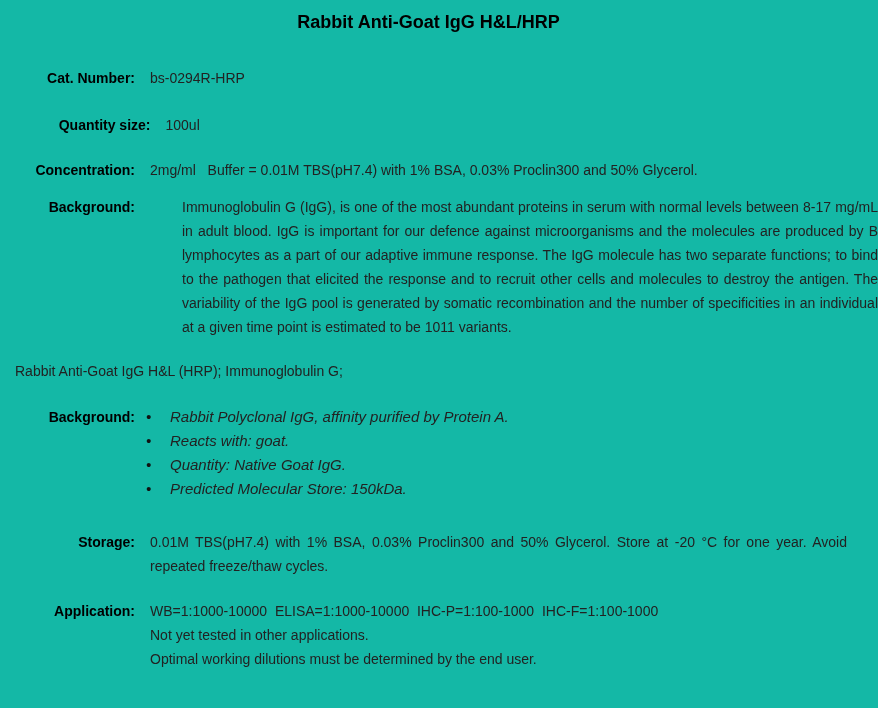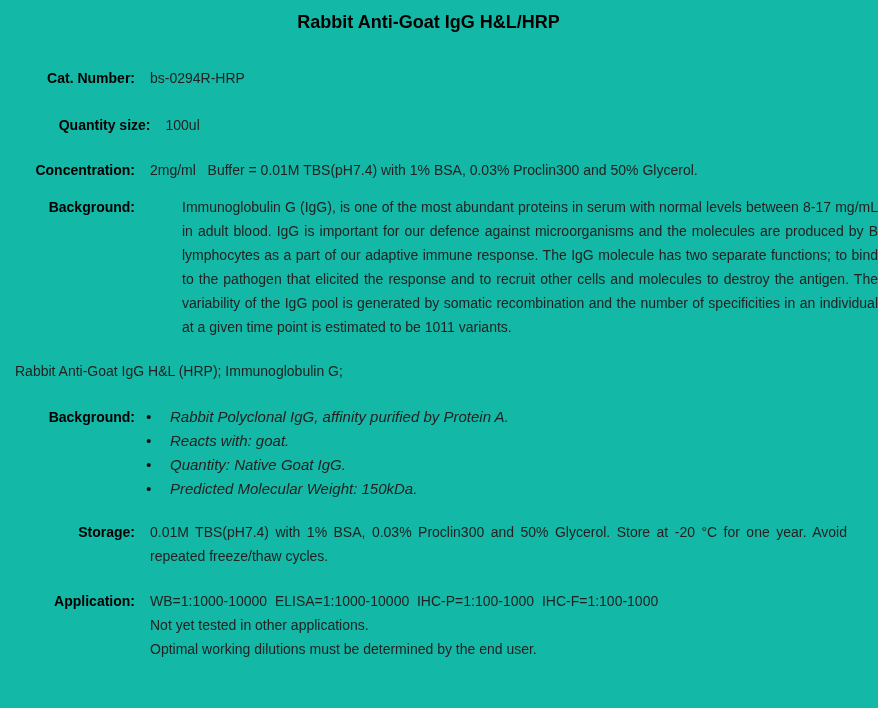--- a/index.html
+++ b/index.html
@@ -74,21 +74,21 @@
     display: inline-block;
     width: 24px;
     color: #111111;
   }
   .mt-cat     { margin-top: 31px; align-items: flex-end; }
   .mt-qty     { margin-top: 23px; justify-content: center; }
   .mt-conc    { margin-top: 21px; }
   .mt-bg      { margin-top: 13px; gap: 32px; }
   .mt-aka     { margin-top: 20px; }
   .mt-spec    { margin-top: 22px; }
-  .mt-storage { margin-top: 19px; }
+  .mt-storage { margin-top: 29px; }
   .mt-app     { margin-top: 21px; }
 </style>
 </head>
 <body>
 
 <div class="page">
 
   <h1 class="title">Rabbit Anti-Goat IgG H&amp;L/HRP</h1>
 
   <div class="row mt-cat">
@@ -114,21 +114,21 @@
   <div class="row mt-aka">
     <div class="value">Rabbit Anti-Goat IgG H&amp;L (HRP); Immunoglobulin G;</div>
   </div>
 
   <div class="row mt-spec">
     <div class="label">Background:</div>
     <ul class="bullets">
       <li><span class="dot">•</span><span>Rabbit Polyclonal IgG, affinity purified by Protein A.</span></li>
       <li><span class="dot">•</span><span>Reacts with: goat.</span></li>
       <li><span class="dot">•</span><span>Quantity: Native Goat IgG.</span></li>
-      <li><span class="dot">•</span><span>Predicted Molecular Weight: 150kDa.</span></li>
+      <li><span class="dot">•</span><span>Predicted Molecular Store: 150kDa.</span></li>
     </ul>
   </div>
 
   <div class="row mt-storage">
     <div class="label">Storage:</div>
     <div class="value justify">0.01M TBS(pH7.4) with 1% BSA, 0.03% Proclin300 and 50% Glycerol. Store at -20 °C for one year. Avoid repeated freeze/thaw cycles.</div>
   </div>
 
   <div class="row mt-app">
     <div class="label">Application:</div>

